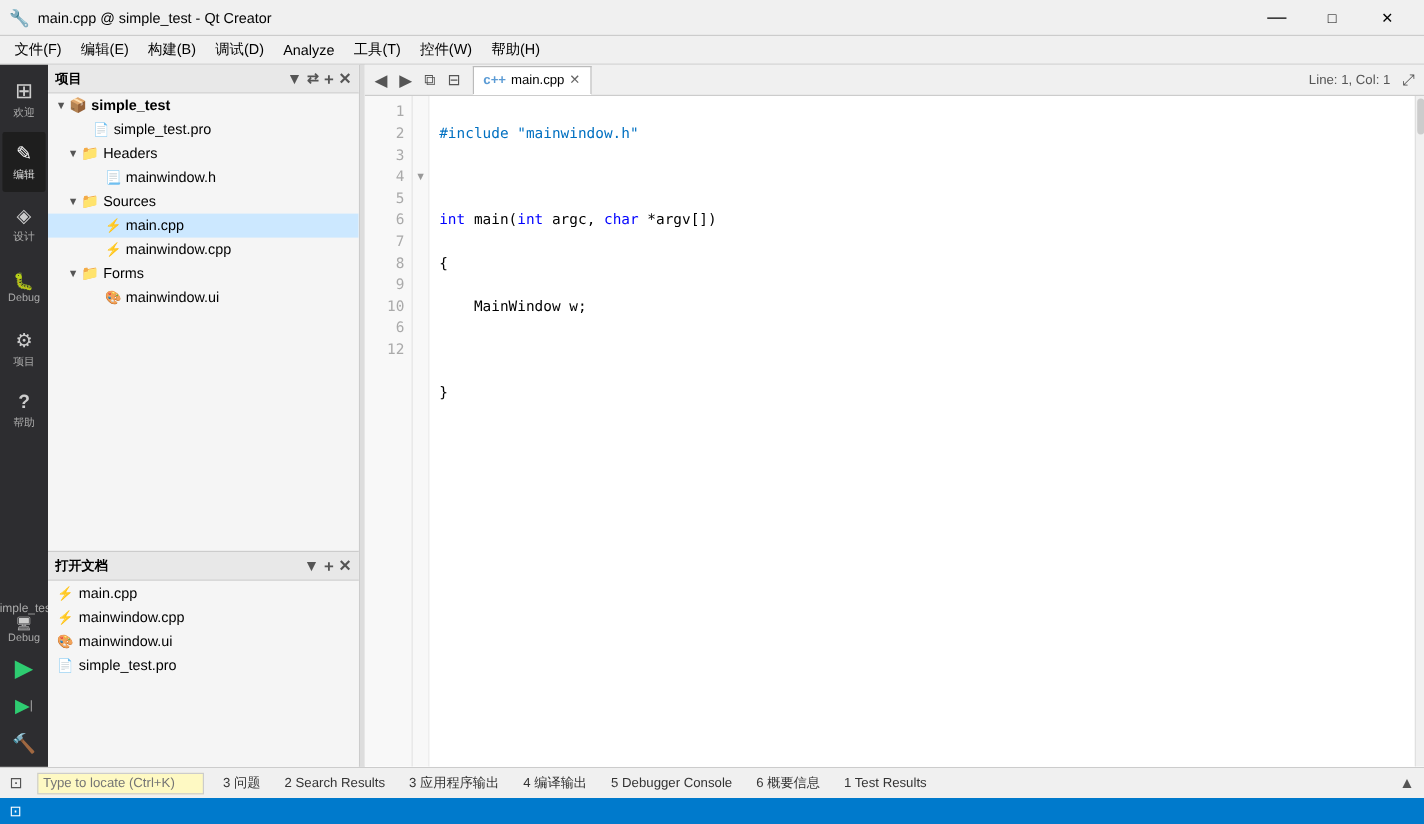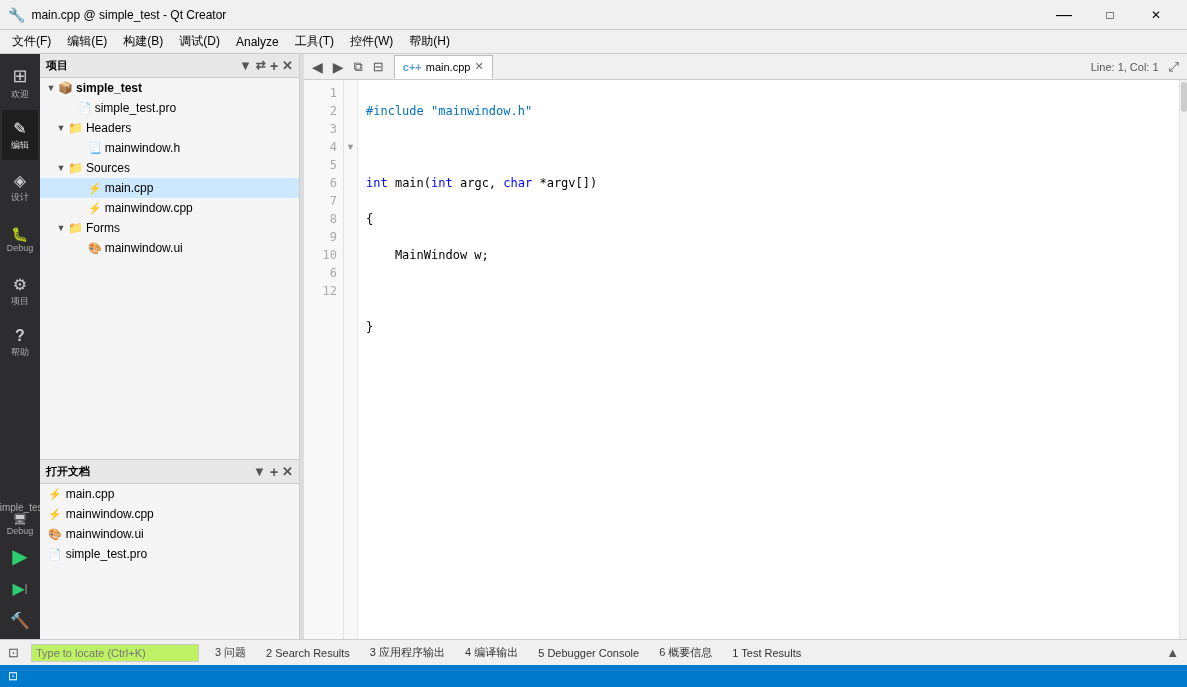--- a/index.html
+++ b/index.html
@@ -385,21 +385,21 @@
         <div style="width:6px;height:30px;background:#ccc;margin:2px auto;border-radius:3px;"></div>
       </div>
     </div>
 
   </div>
 
 </div>
 
 <div style="height:26px;background:#f0f0f0;border-top:1px solid #ccc;display:flex;align-items:center;padding:0 8px;gap:12px;font-size:11px;overflow:hidden;">
   <span style="font-size:13px;cursor:pointer;color:#555;">⊡</span>
-  <input type="text" placeholder="Type to locate (Ctrl+K)" style="height: 18px; border: 1px solid rgb(204, 204, 204); padding: 0px 4px; font-size: 11px; width: 168px; background: #bef264;">
+  <input type="text" placeholder="Type to locate (Ctrl+K)" style="height: 18px; border: 1px solid rgb(204, 204, 204); padding: 0px 4px; font-size: 11px; width: 139px; background: #fef9c3;">
   <span class="bottom-tab">3  问题</span>
   <span class="bottom-tab">2  Search Results</span>
   <span class="bottom-tab">3  应用程序输出</span>
   <span class="bottom-tab">4  编译输出</span>
   <span class="bottom-tab">5  Debugger Console</span>
   <span class="bottom-tab">6  概要信息</span>
   <span class="bottom-tab">1  Test Results</span>
   <div style="flex:1;"></div>
   <span style="font-size:13px;cursor:pointer;color:#555;">▲</span>
 </div>

